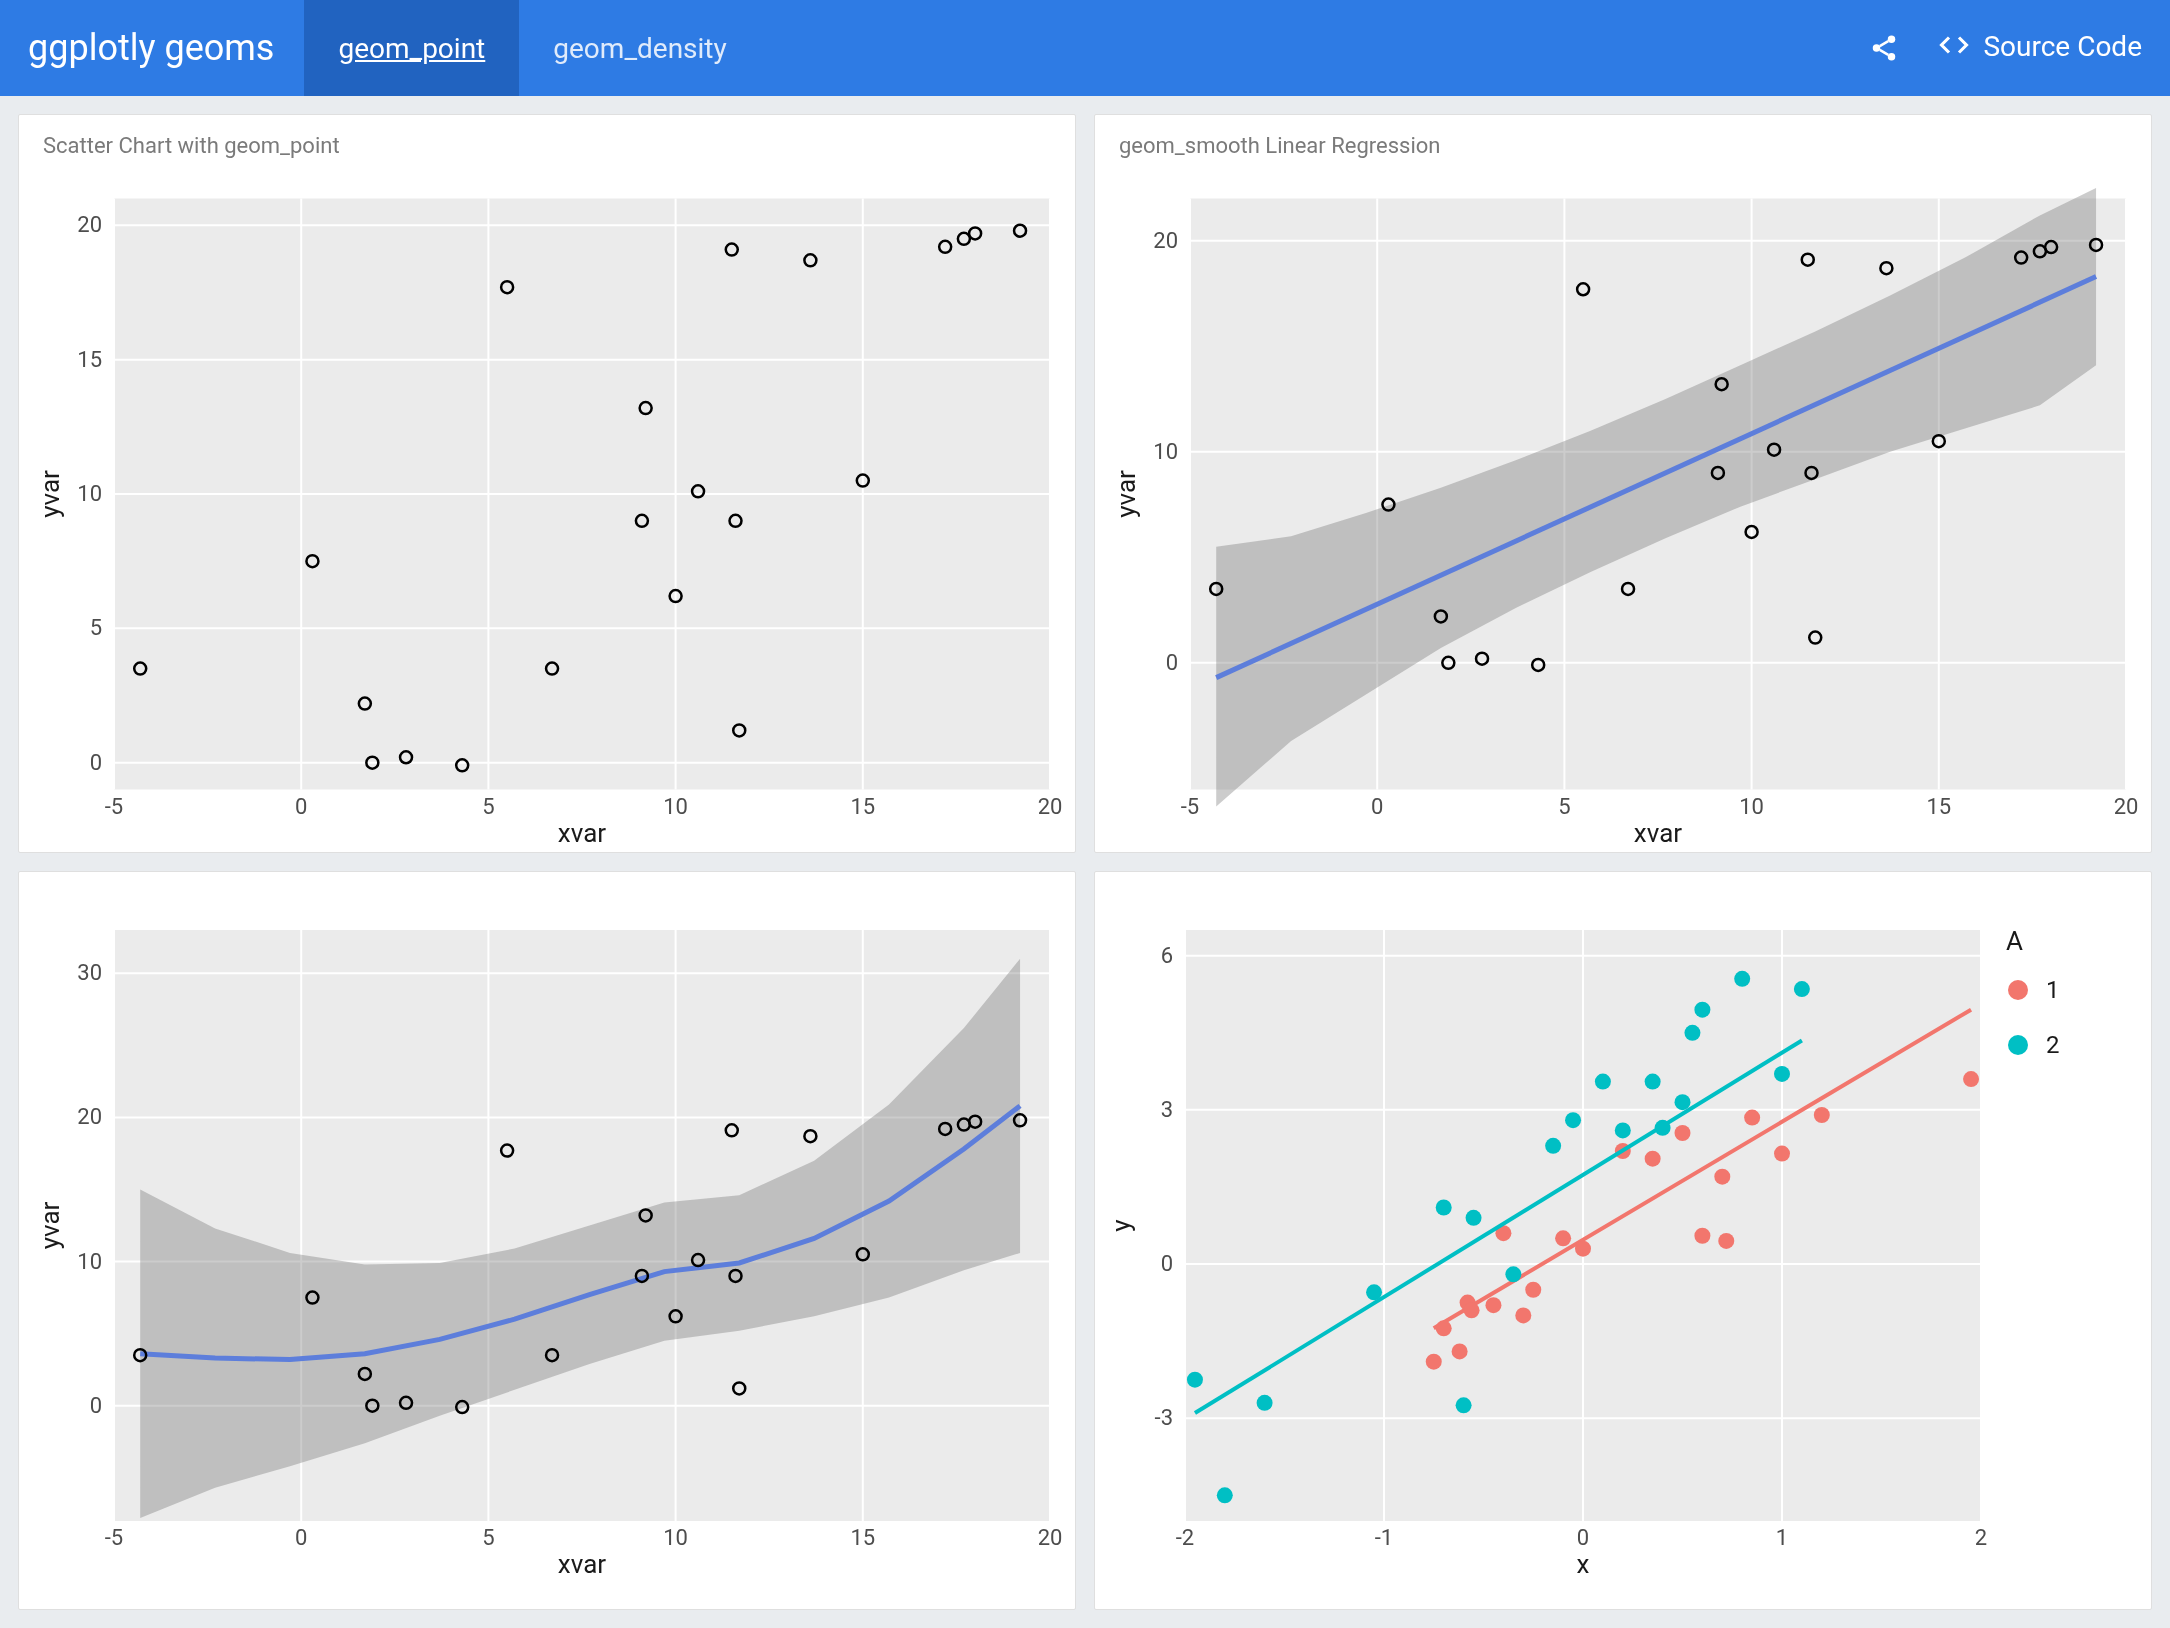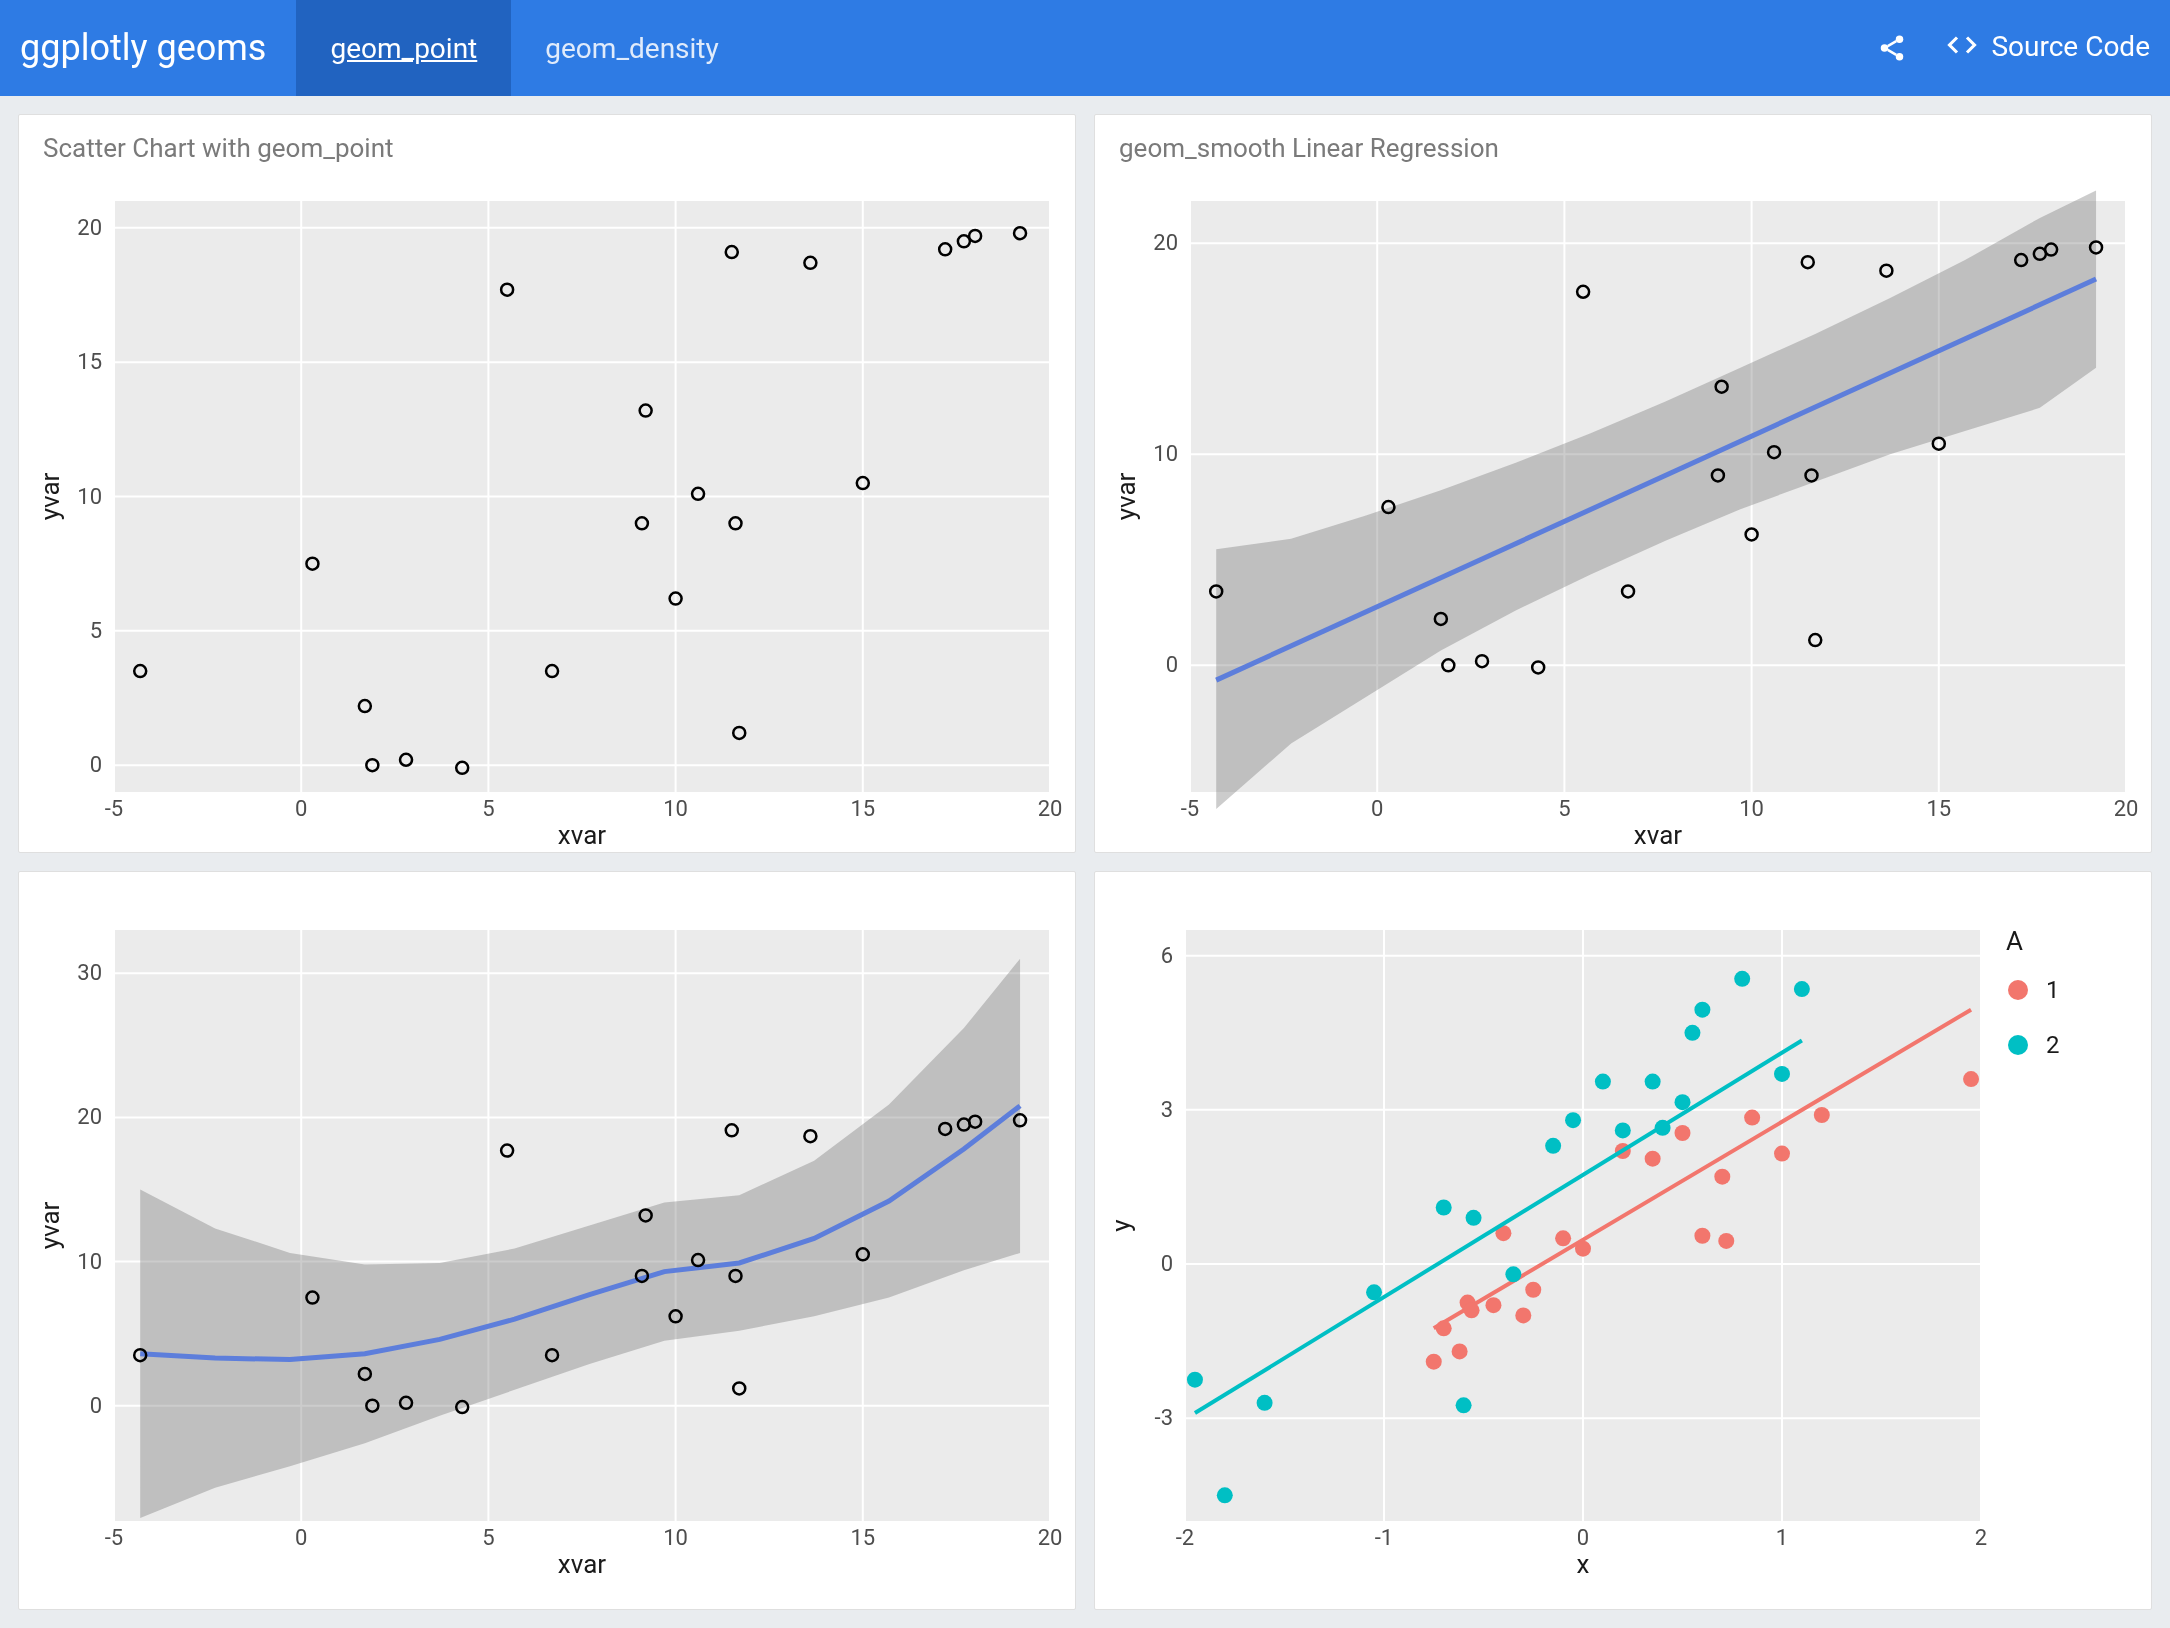--- a/index.html
+++ b/index.html
@@ -8,21 +8,21 @@
     background: #e9ecef;
     width: 2170px;
     height: 1628px;
     overflow: hidden;
   }
   .navbar {
     background: #2e7be4;
     height: 96px;
     display: flex;
     align-items: center;
-    padding: 0 20px;
+    padding: 0 28px;
     color: #fff;
   }
   .brand {
     font-size: 36px;
     font-weight: 400;
     margin-right: 30px;
     color: #fff;
   }
   .tabs { display: flex; align-items: center; height: 100%; }
   .tab {
@@ -49,21 +49,21 @@
   .panel {
     background: #fff;
     border: 1px solid #dfdfdf;
     border-radius: 2px;
     display: flex;
     flex-direction: column;
     overflow: hidden;
   }
   .panel-header {
     padding: 18px 24px 8px 24px;
-    font-size: 26px;
+    font-size: 22px;
     color: #7a7a7a;
     font-weight: 400;
   }
   .chart-wrap { flex:1; position:relative; }
   svg.chart { position:absolute; inset:0; width:100%; height:100%; }
   .axis-label { font-size:26px; fill:#1a1a1a; }
   .tick-label { font-size:22px; fill:#4d4d4d; }
   .grid-line { stroke:#fff; stroke-width:2; }
   .plot-bg { fill:#ebebeb; }
   .pt-open { fill:none; stroke:#000; stroke-width:2.5; }

